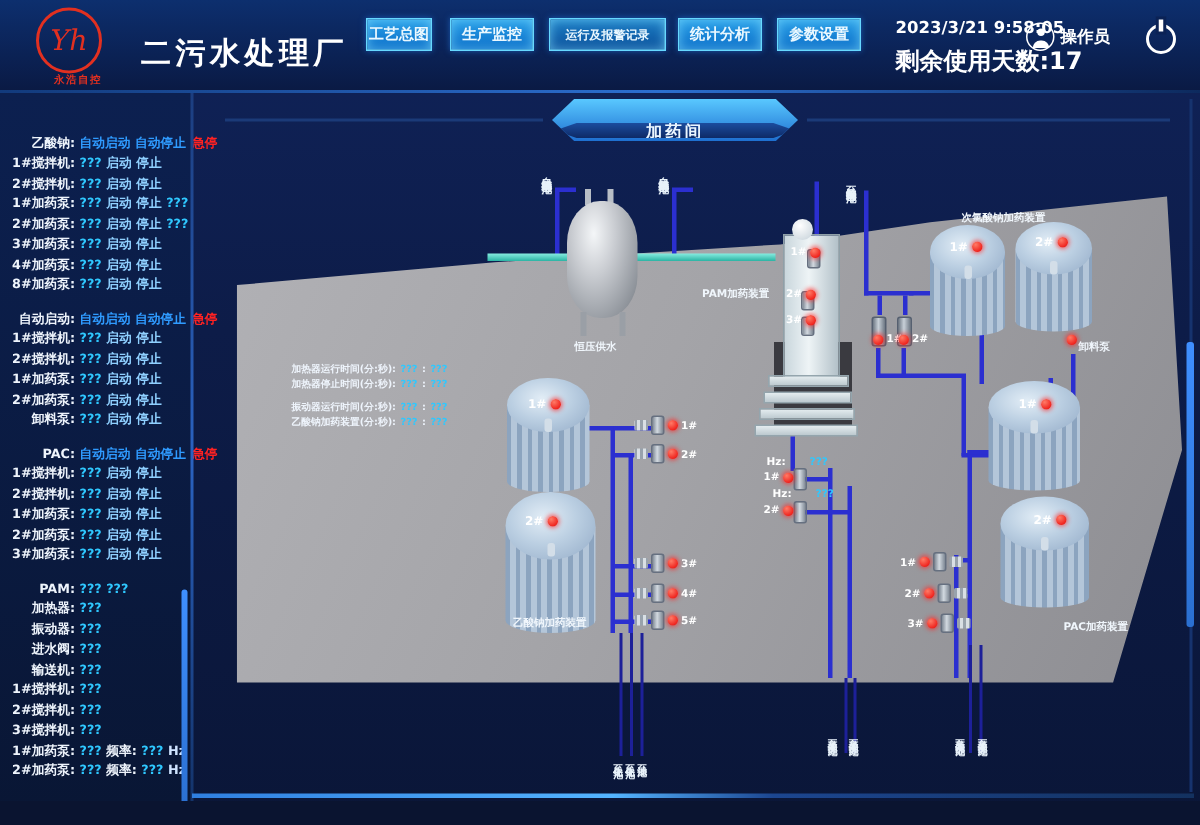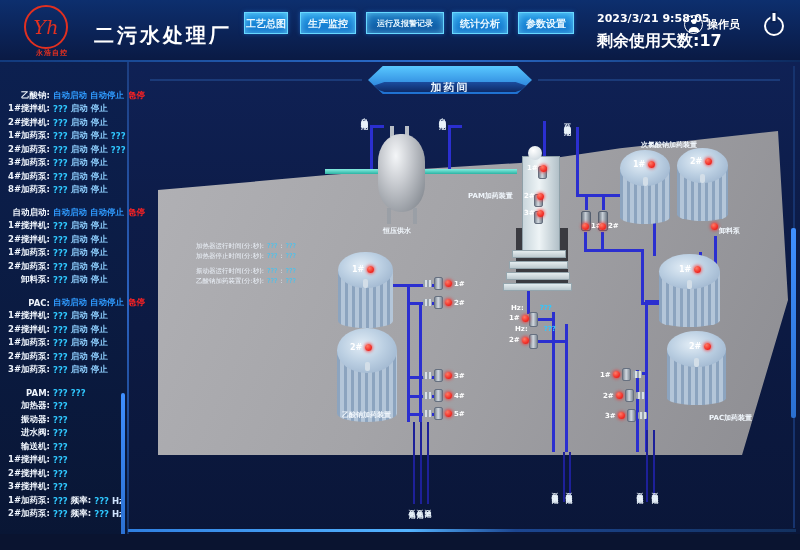--- a/index.html
+++ b/index.html
@@ -106,21 +106,21 @@
   .hzv{color:#2fc8ff;}
   .vesselbody{position:absolute;border-radius:22px/28px;
               background:radial-gradient(ellipse at 38% 28%,#f4f6f8 0%,#c9ccd1 35%,#8f949b 80%,#70757c 100%);}
   .leg{position:absolute;width:4px;background:#9a9fa6;}
   .pit{position:absolute;background:#3a3a40;z-index:3;}
   .skid-tower{position:absolute;background:linear-gradient(90deg,#c9d6dc,#eef4f6 45%,#b2c0c8);
               border:1px solid #8fa0a8;box-sizing:border-box;z-index:4;}
   .skid-ball{position:absolute;width:14px;height:14px;border-radius:50%;z-index:5;
              background:radial-gradient(circle at 38% 32%,#fff,#c4d0d8);}
   .tray{position:absolute;background:linear-gradient(180deg,#e4ecef,#bcc9cf);border:1px solid #94a5ad;box-sizing:border-box;z-index:4;}
-  .trow{display:flex;align-items:center;gap:3px;height:10px;font-size:6.5px;font-weight:normal;white-space:nowrap;}
+  .trow{display:flex;align-items:center;gap:3px;height:10px;font-size:6.5px;font-weight:bold;white-space:nowrap;}
   .tlbl{width:86px;text-align:right;color:#eef4fc;flex:0 0 auto;}
   .tval{color:#2fc8ff;}
   .tsep{color:#eef4fc;}
   .timers{position:absolute;left:178px;top:241px;z-index:6;}
   .tgap{height:5px;}
 </style>
 </head>
 <body>
 
 <div class="app">

